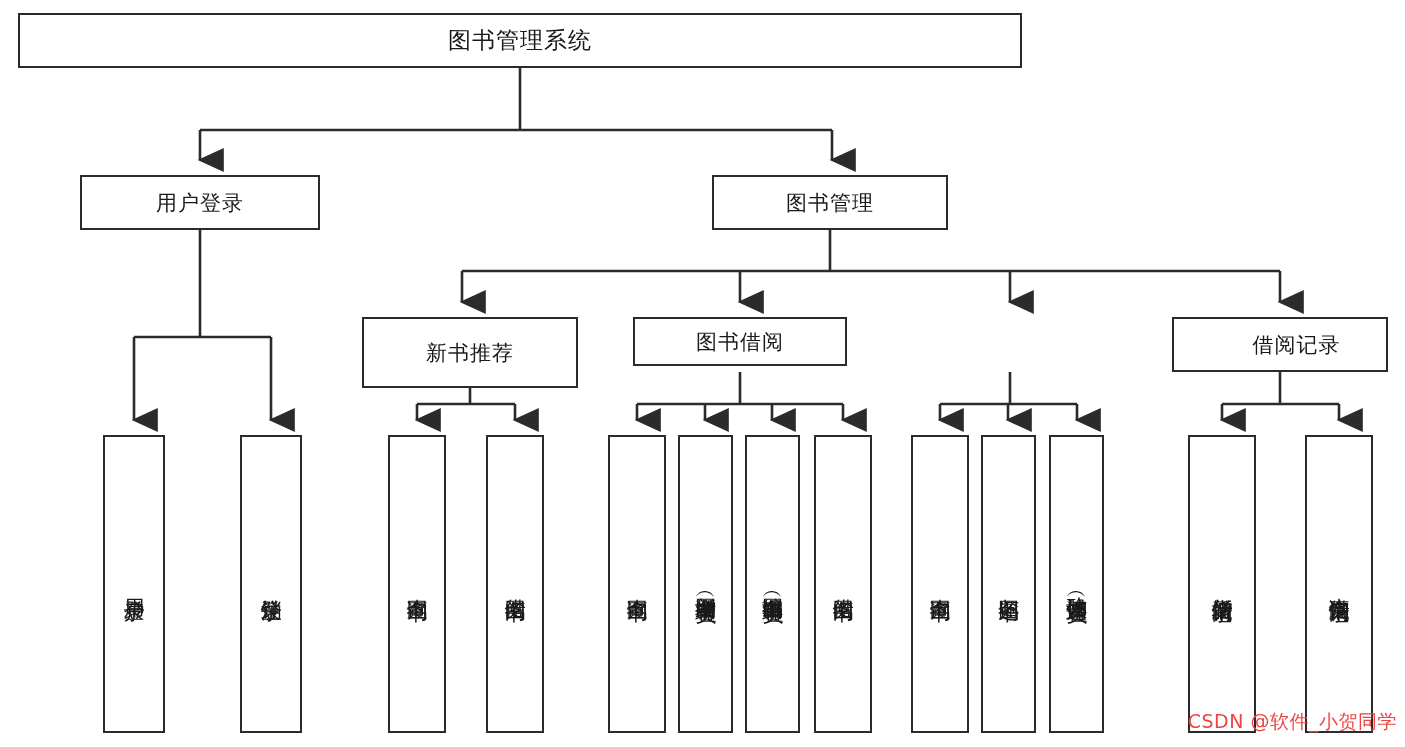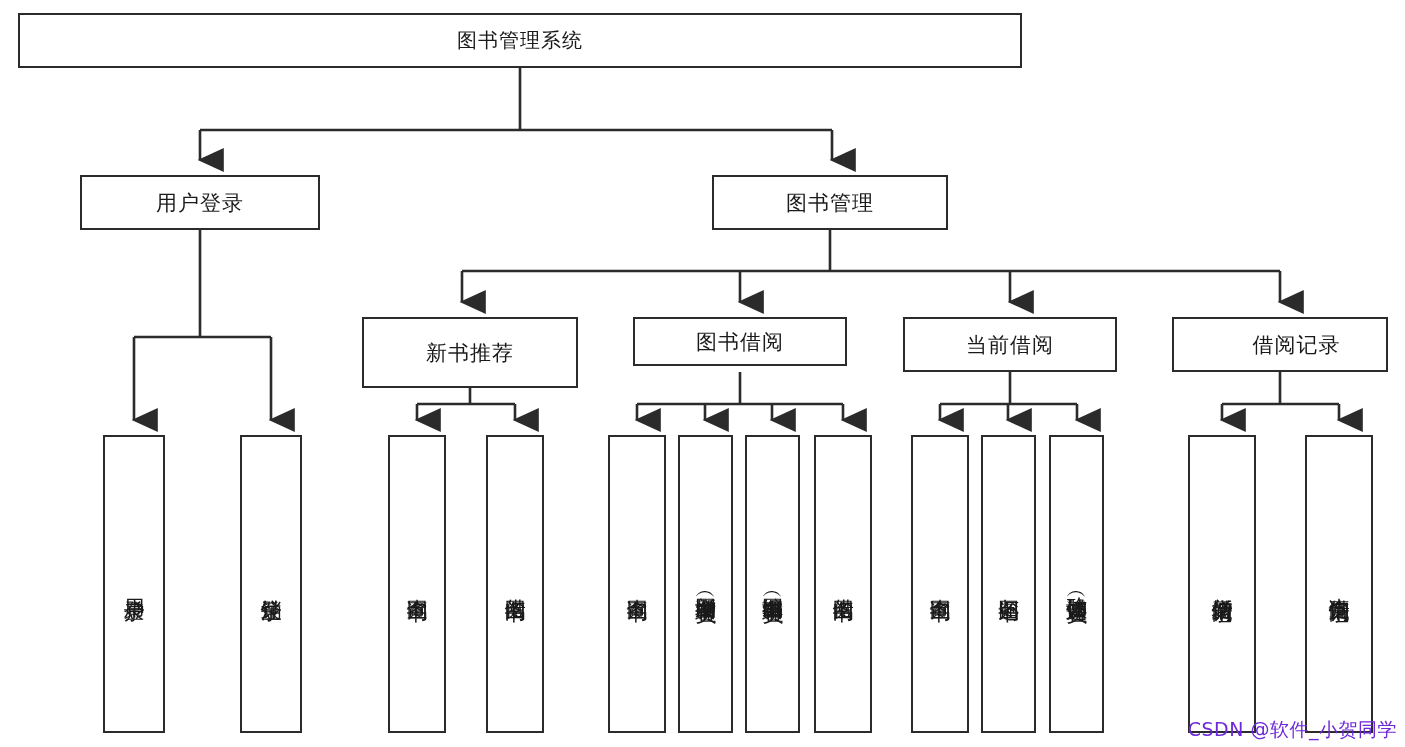--- a/index.html
+++ b/index.html
@@ -28,21 +28,21 @@
     position: absolute;
     box-sizing: border-box;
     background: #ffffff;
     border: 2.2px solid #2b2b2b;
     display: flex;
     align-items: center;
     justify-content: center;
     color: #1a1a1a;
   }
   .node.root {
-    font-size: 20px;
+    font-size: 23px;
     text-align: right;
   }
   .node.tier2 {
     font-size: 21px;
   }
   .node.leaf {
     font-size: 21px;
     line-height: 1.06;
     align-items: center;
     justify-content: center;
@@ -54,23 +54,23 @@
     white-space: nowrap;
     display: block;
   }
   .htext {
     white-space: nowrap;
     letter-spacing: 1px;
   }
   #watermark {
     position: absolute;
     right: 8px;
-    bottom: 4px;
+    bottom: 12px;
     font-size: 19px;
-    color: #6d28d9;
+    color: #ef4444;
     letter-spacing: 0.5px;
     white-space: nowrap;
     pointer-events: none;
   }
 </style>
 </head>
 <body>
 
 <div id="stage">
 
@@ -135,23 +135,20 @@
   <div class="node tier2" style="left:712px; top:175px; width:236px; height:55px;">
     <span class="htext">图书管理</span>
   </div>
 
   <div class="node tier2" style="left:362px; top:317px; width:216px; height:71px;">
     <span class="htext">新书推荐</span>
   </div>
   <div class="node tier2" style="left:633px; top:317px; width:214px; height:49px;">
     <span class="htext">图书借阅</span>
   </div>
-  <div class="node tier2" style="left:903px; top:317px; width:214px; height:55px;">
-    <span class="htext">当前借阅</span>
-  </div>
   <div class="node tier2" style="left:1172px; top:317px; width:216px; height:55px;padding-left:33px;">
     <span class="htext">借阅记录</span>
   </div>
 
   <div class="node leaf" style="left:103px; top:435px; width:62px; height:298px;">
     <span class="vtext">用户登录</span>
   </div>
   <div class="node leaf" style="left:240px; top:435px; width:62px; height:298px;">
     <span class="vtext">注销登录</span>
   </div>

